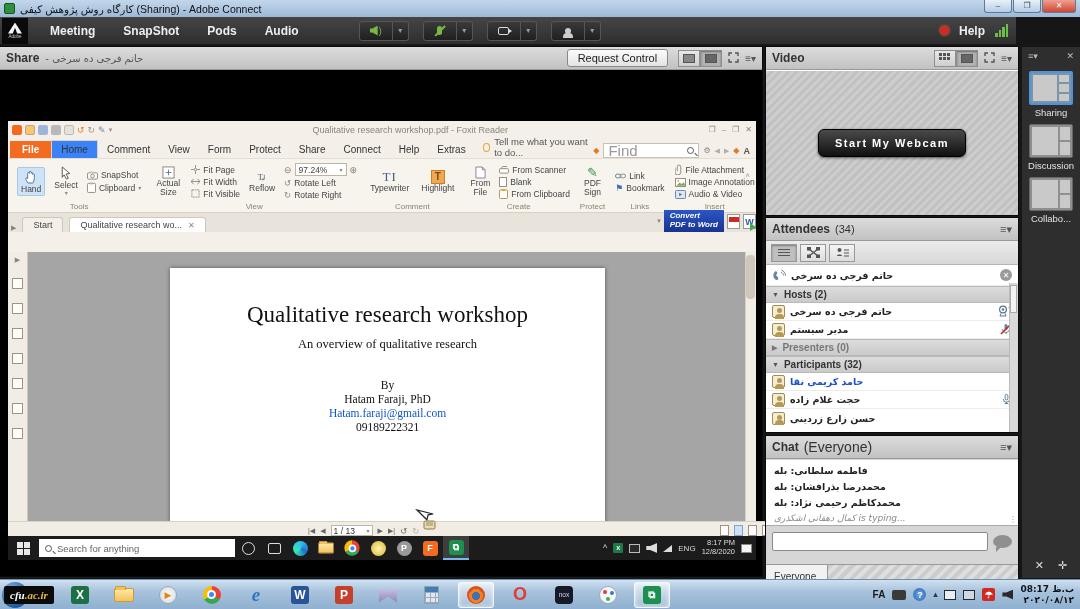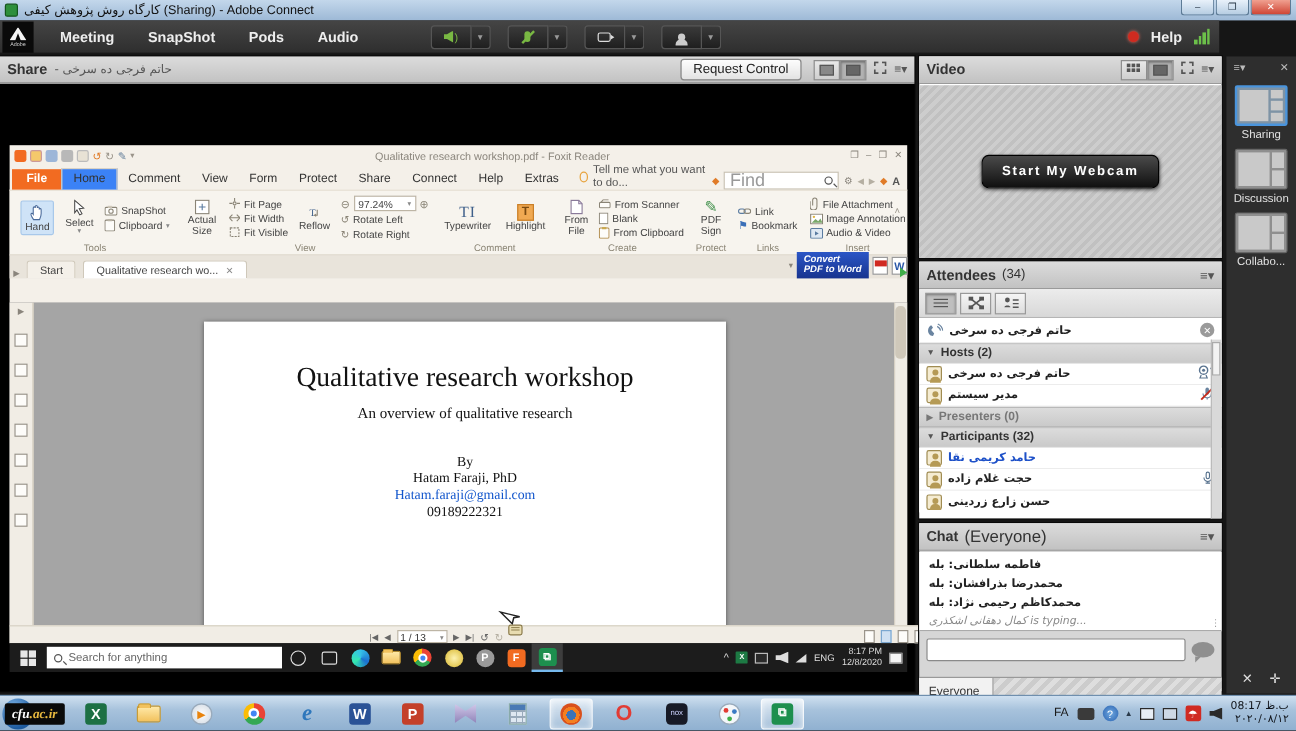--- a/index.html
+++ b/index.html
@@ -185,21 +185,21 @@
   .folder7:before { content:""; position:absolute; left:0; top:-3px; width:9px; height:3px; background:#f2c25e; border:1px solid #c99c35; border-bottom:none; border-radius:2px 2px 0 0; }
   .chromeic { width:18px; height:18px; border-radius:50%; background:conic-gradient(#ea4335 0 120deg,#34a853 120deg 240deg,#fbbc05 240deg 360deg); position:relative; }
   .chromeic:after { content:""; position:absolute; inset:4.5px; background:#4285f4; border:2px solid #fff; border-radius:50%; }
   .ffic { width:18px; height:18px; border-radius:50%; background:radial-gradient(circle at 50% 55%, #3b73b9 0 4px, #f47f20 4px 7px, #d9501c 7px); }
   .wmpic { width:18px; height:18px; border-radius:50%; background:radial-gradient(#fdfdfd,#cfd8e2); border:1px solid #9ab; color:#e8830c; font-size:9px; display:flex; align-items:center; justify-content:center; }
   .kmic { width:18px; height:16px; background:linear-gradient(#cfc6e8,#8f82b8); clip-path:polygon(0 0,50% 38%,100% 0,100% 100%,50% 62%,0 100%); }
   .calcic { width:15px; height:18px; background:#dfe8f2; border:1px solid #8aa; background-image:linear-gradient(#4a7ab5 0 5px, transparent 5px), repeating-linear-gradient(90deg,#9ab 0 1px, transparent 1px 5px), repeating-linear-gradient(#9ab 0 1px, transparent 1px 5px); }
   .noxic { width:18px; height:18px; background:#171a26; border-radius:4px; color:#cdd3ff; font-size:6.5px; display:flex; align-items:center; justify-content:center; }
   .paintic { width:18px; height:18px; border-radius:50%; background:#f4f7fa; border:1px solid #9ab; position:relative; }
   .paintic i { position:absolute; border-radius:50%; width:4px; height:4px; }
-  .otb-tray { margin-left:auto; display:flex; align-items:center; gap:7px; padding-right:6px; font-size:10px; color:#1a1a1a; }
+  .otb-tray { margin-left:auto; display:flex; align-items:center; gap:7px; padding-right:6px; font-size:10px; color:#1a1a1a;font-weight:bold; }
   .kb { width:14px; height:10px; background:#3a3a3a; border-radius:2px; }
   .helpc { width:13px; height:13px; border-radius:50%; background:radial-gradient(#6fa8e0,#2a62b0); color:#fff; font-size:9px; display:flex; align-items:center; justify-content:center; }
   .winfr { width:12px; height:10px; border:1.5px solid #2a2a2a; background:#e8eef5; }
   .avira { width:13px; height:13px; background:#d02a22; border-radius:2px; color:#fff; font-size:9px; display:flex; align-items:center; justify-content:center; }
   .spk7 { width:11px; height:10px; background:#2a2a2a; clip-path:polygon(0 30%,35% 30%,100% 0,100% 100%,35% 70%,0 70%); }
   .oclock { text-align:right; font-size:9px; line-height:1.2; color:#10141a; }
 
   
   .cursor { position:absolute; left:411px; top:438px; }
 </style>

